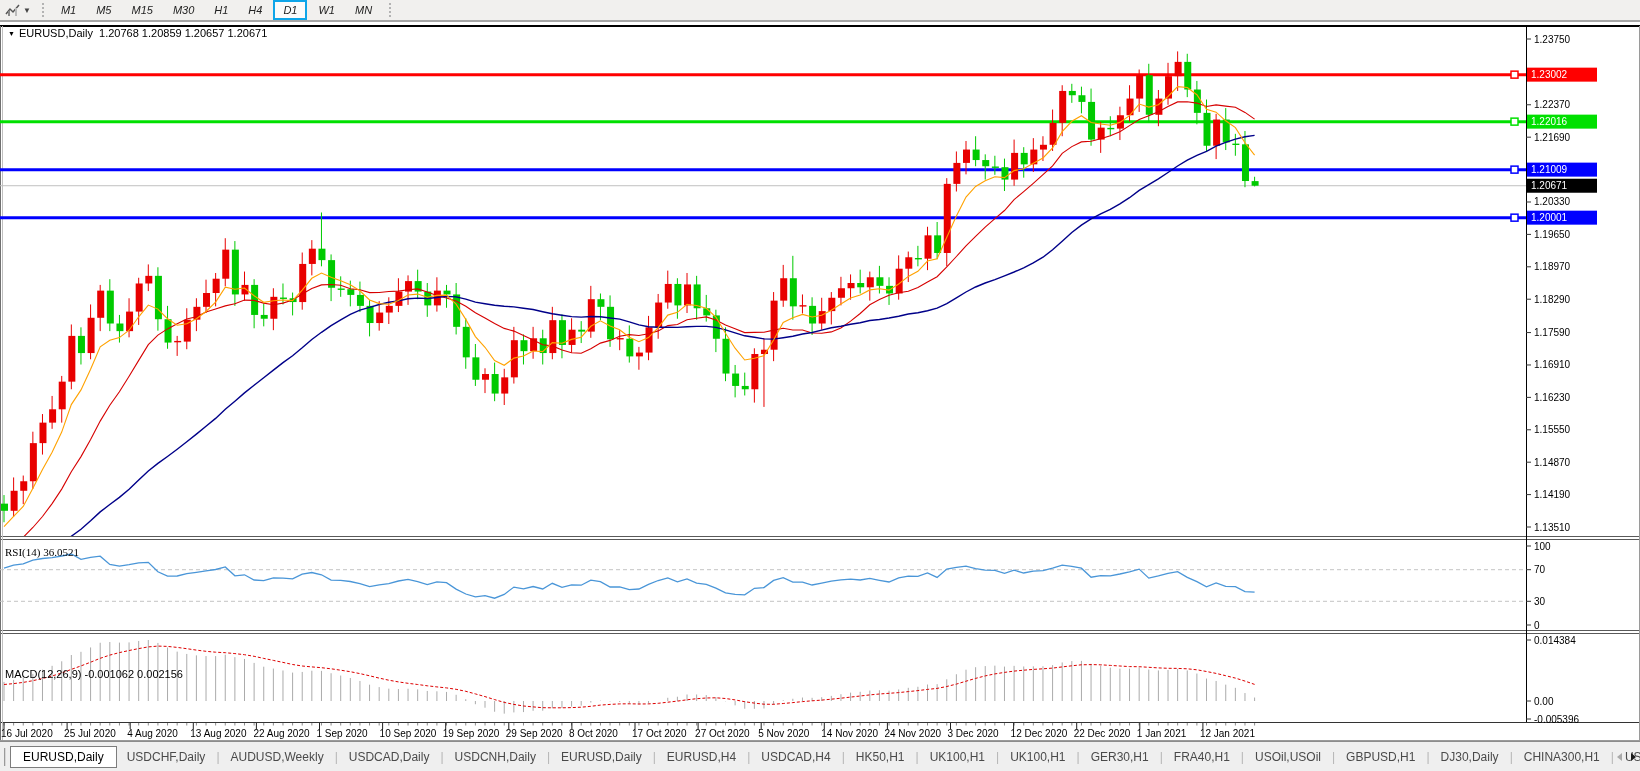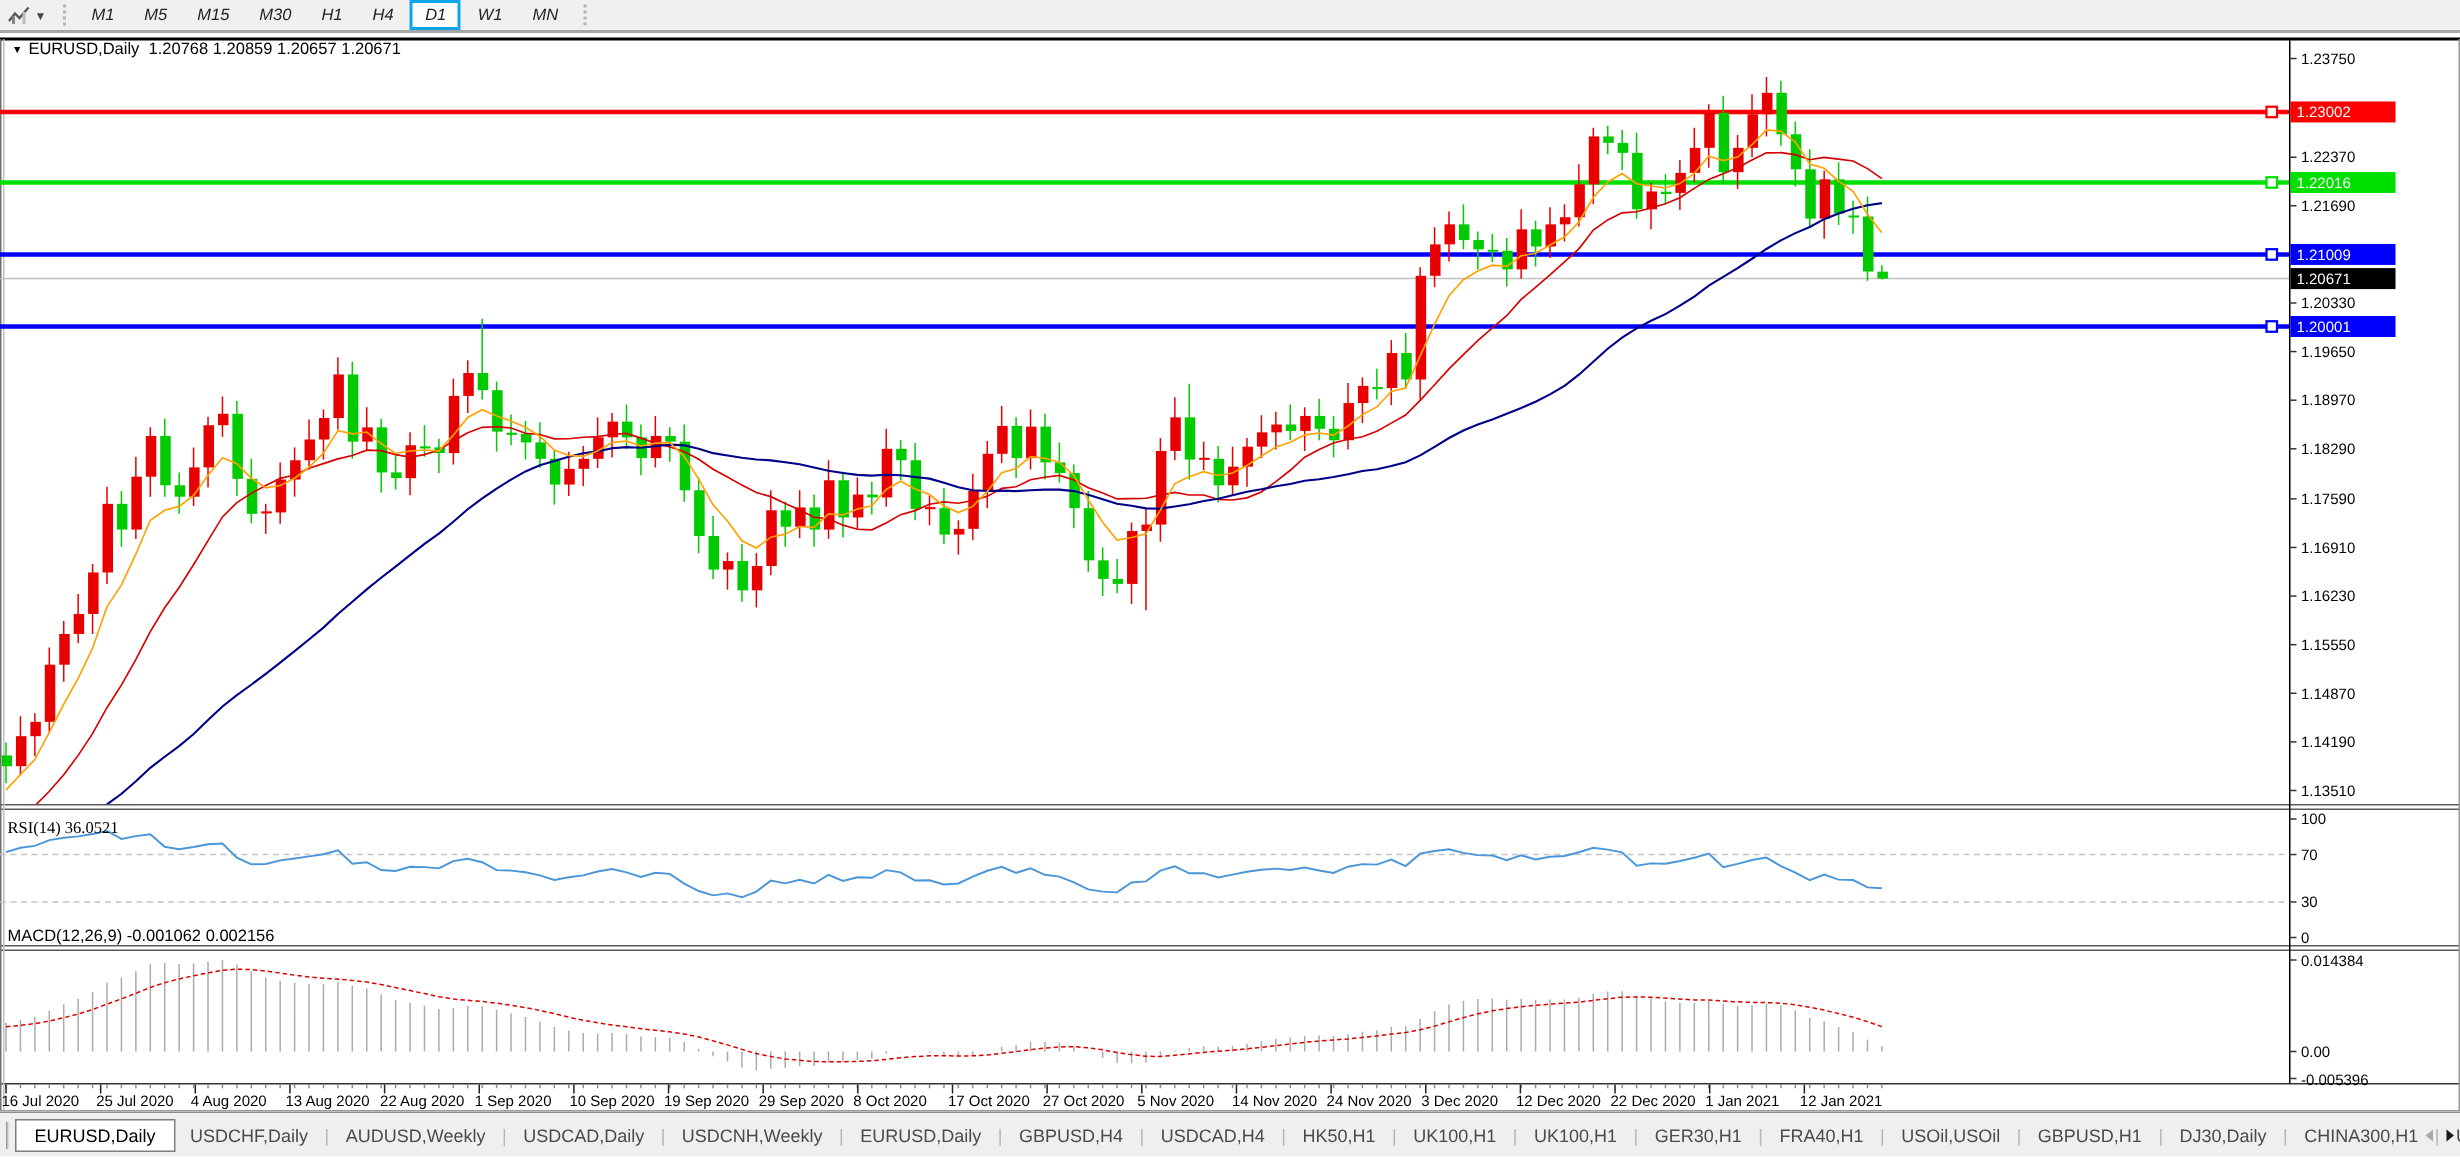--- a/index.html
+++ b/index.html
@@ -740,40 +740,40 @@
         <line x1="1202.9" y1="701" x2="1202.9" y2="707" stroke="#222"></line>
         <text x="1199.9" y="715" font-size="10" fill="#000">12 Jan 2021</text>
       </g>
     </svg>
   <div class="overlay-label" style="left:8px;top:5px;">
     <span class="title-tri">▼</span><span>EURUSD,Daily</span>&nbsp;&nbsp;<span>1.20768 1.20859 1.20657 1.20671</span>
   </div>
   <div class="overlay-label" style="left:5px;top:524px;font-family:Liberation Serif, serif;">
     <span>RSI(14)</span>&nbsp;<span>36.0521</span>
   </div>
-  <div class="overlay-label" style="left:5px;top:596px;">
+  <div class="overlay-label" style="left:5px;top:646px;">
     <span>MACD(12,26,9)</span>&nbsp;<span>-0.001062 0.002156</span>
   </div>
 </div>
 
 <div class="tabbar">
   <span class="tab-grip"></span>
   <div class="tabs" id="tabs">
       <span class="tab active">EURUSD,Daily</span>
       <span class="tab">USDCHF,Daily</span>
       <span class="tabsep">|</span>
       <span class="tab">AUDUSD,Weekly</span>
       <span class="tabsep">|</span>
       <span class="tab">USDCAD,Daily</span>
       <span class="tabsep">|</span>
-      <span class="tab">USDCNH,Weekly</span>
+      <span class="tab">USDCNH,Daily</span>
       <span class="tabsep">|</span>
       <span class="tab">EURUSD,Daily</span>
       <span class="tabsep">|</span>
-      <span class="tab">GBPUSD,H4</span>
+      <span class="tab">EURUSD,H4</span>
       <span class="tabsep">|</span>
       <span class="tab">USDCAD,H4</span>
       <span class="tabsep">|</span>
       <span class="tab">HK50,H1</span>
       <span class="tabsep">|</span>
       <span class="tab">UK100,H1</span>
       <span class="tabsep">|</span>
       <span class="tab">UK100,H1</span>
       <span class="tabsep">|</span>
       <span class="tab">GER30,H1</span>

